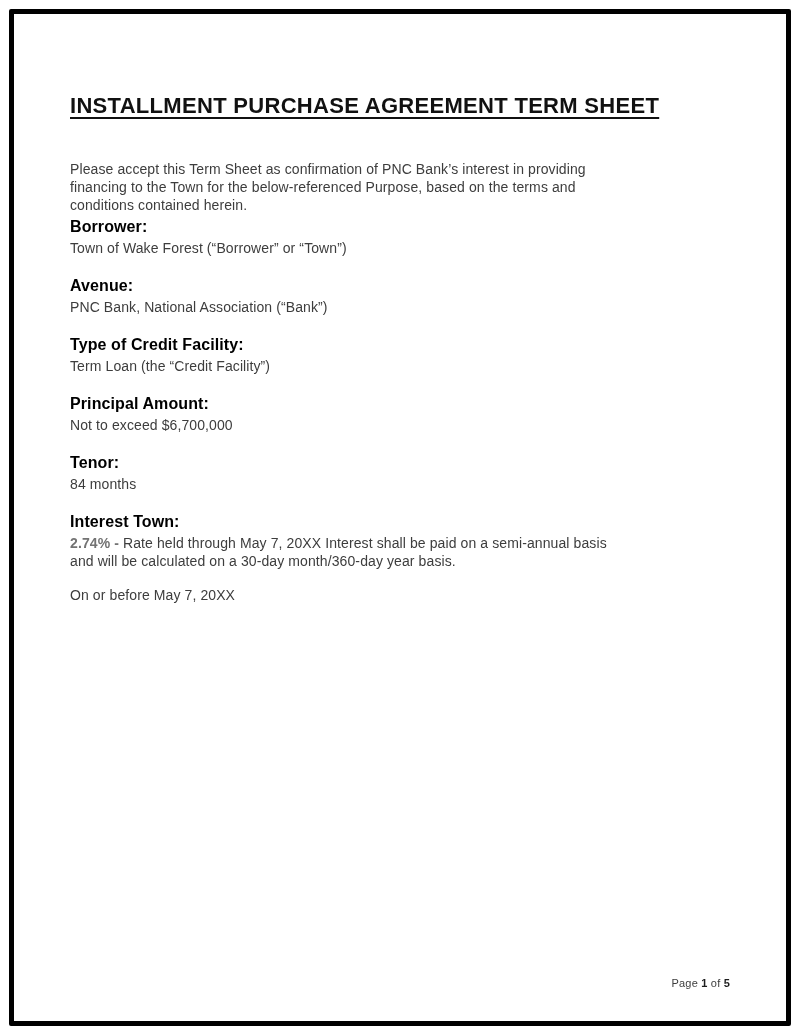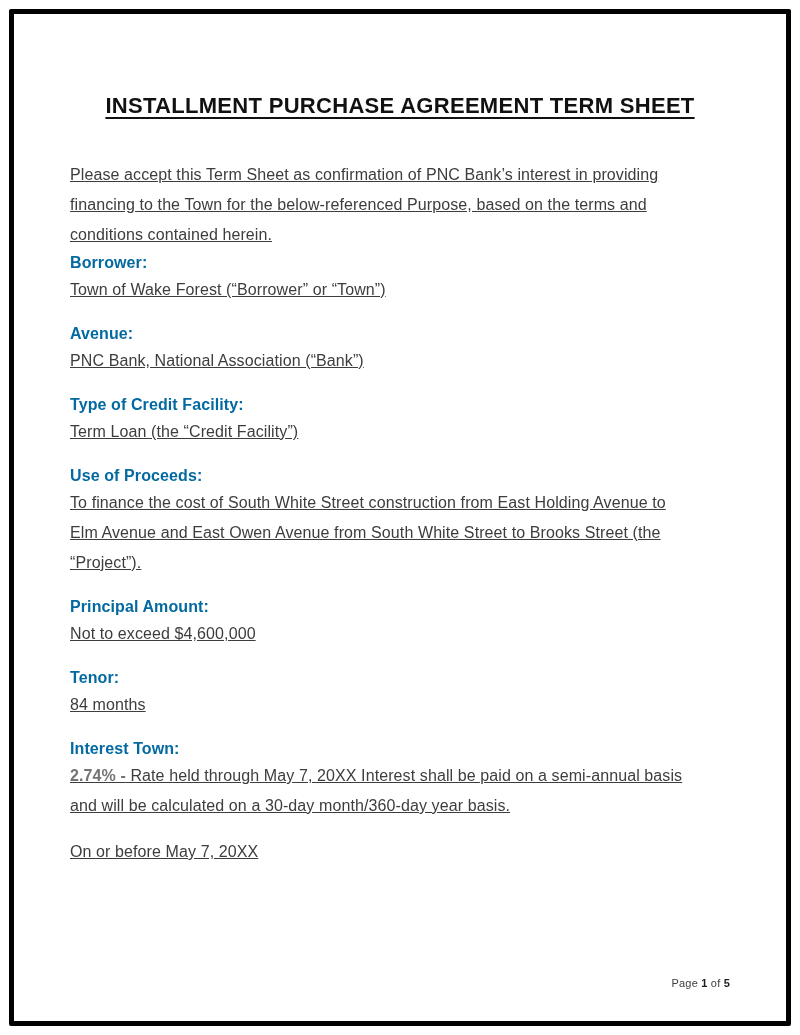--- a/index.html
+++ b/index.html
@@ -24,42 +24,41 @@
     position: absolute;
     left: 70px;
     right: 70px;
     top: 0;
     padding-top: 92px;
   }
   .doc-title {
     font-size: 22px;
     font-weight: bold;
     color: #111111;
-    text-align: center;
+    text-align: left;
     line-height: 28px;
     letter-spacing: 0.3px;
     text-decoration: underline;
     text-decoration-thickness: 2px;
     text-underline-offset: 4px;
     margin-bottom: 40px;
   }
   .para, .sec-value {
-    font-size: 16px;
-    line-height: 30px;
+    font-size: 14px;
+    line-height: 18px;
     letter-spacing: 0.1px;
     color: #3d3d3d;
     white-space: pre-wrap;
-    text-decoration: underline;
   }
   .section { margin-bottom: 16px; }
   .sec-label {
     font-size: 16px;
     line-height: 25px;
     font-weight: bold;
-    color: #0369a1;
+    color: #000000;
     letter-spacing: 0.1px;
   }
   .bold-prefix { font-weight: bold; color: #737373; }
   .footer {
     position: absolute;
     right: 70px;
     bottom: 46px;
     font-size: 11px;
     color: #3d3d3d;
     letter-spacing: 0.2px;
@@ -88,30 +87,24 @@
     <div class="section">
       <div class="sec-label">Avenue:</div>
       <div class="sec-value">PNC Bank, National Association (“Bank”)</div>
     </div>
 
     <div class="section">
       <div class="sec-label">Type of Credit Facility:</div>
       <div class="sec-value">Term Loan (the “Credit Facility”)</div>
     </div>
 
-    <div class="section">
-      <div class="sec-label">Use of Proceeds:</div>
-      <div class="sec-value">To finance the cost of South White Street construction from East Holding Avenue to
-Elm Avenue and East Owen Avenue from South White Street to Brooks Street (the
-“Project”).</div>
-    </div>
 
     <div class="section">
       <div class="sec-label">Principal Amount:</div>
-      <div class="sec-value">Not to exceed $4,600,000</div>
+      <div class="sec-value">Not to exceed $6,700,000</div>
     </div>
 
     <div class="section">
       <div class="sec-label">Tenor:</div>
       <div class="sec-value">84 months</div>
     </div>
 
 
     <div class="section">
       <div class="sec-label">Interest Town:</div>

